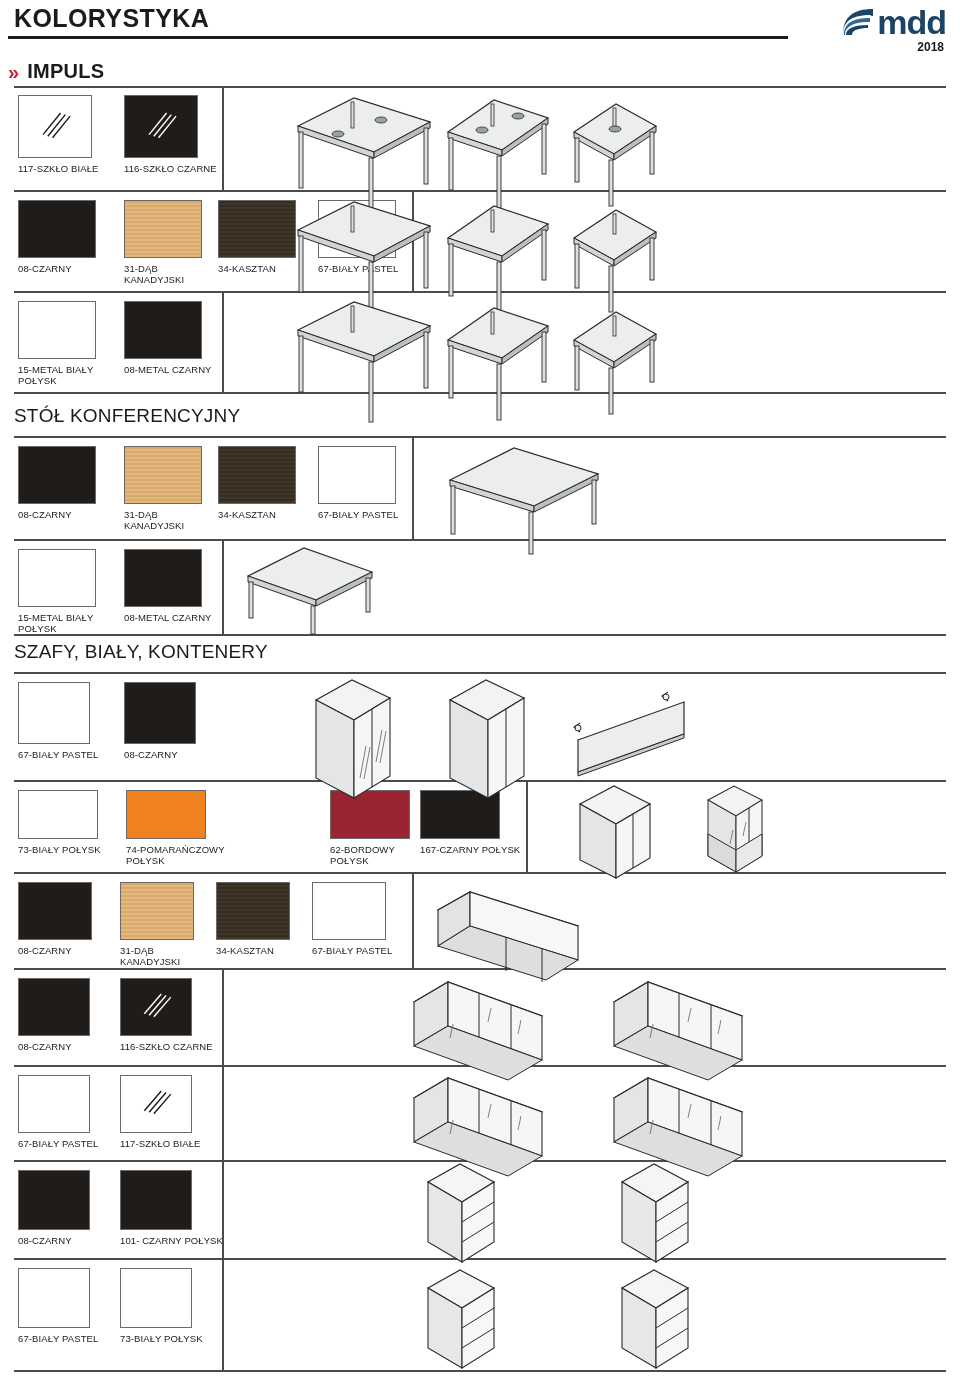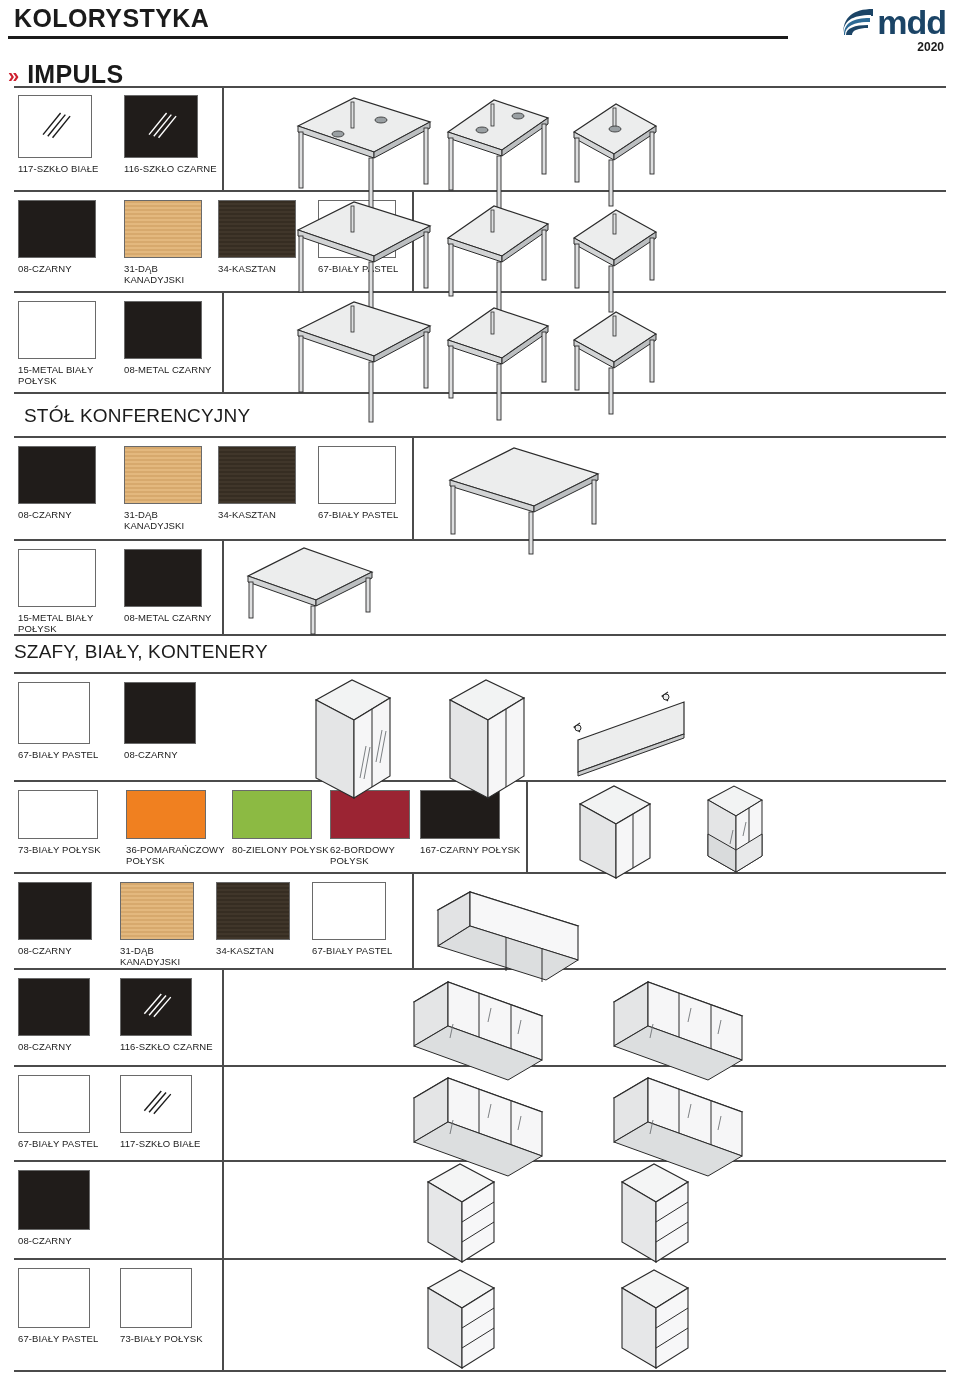--- a/index.html
+++ b/index.html
@@ -27,21 +27,21 @@
   .logo-mark { width: 34px; height: 30px; }
   .logo-word { font-size: 34px; font-weight: bold; color: #1b4466;
                letter-spacing: -1px; line-height: 30px; }
   .logo-year { position: absolute; right: 16px; top: 40px;
                font-size: 12px; font-weight: bold; color: #1b1b1b; }
 
   
   .family { position: absolute; left: 8px; top: 60px;
             display: flex; align-items: center; gap: 8px; }
   .chev { color: #cf2030; font-size: 20px; font-weight: bold; line-height: 1; }
-  .family-name { font-size: 25px; font-weight: bold; letter-spacing: .3px; }
+  .family-name { font-size: 20px; font-weight: bold; letter-spacing: .3px; }
 
   
   .hrule { position: absolute; height: 2px; background: #4b4b4b; }
   .vrule { position: absolute; width: 2px; background: #4b4b4b; }
 
   
   .sec-head { position: absolute; font-size: 19px; font-weight: 400;
               letter-spacing: .2px; color: #1b1b1b; }
 
   
@@ -69,21 +69,21 @@
       <svg viewBox="0 0 34 30" width="34" height="30">
         <path d="M2 28 C2 10 12 2 32 2 L32 9 C16 9 9 15 9 28 Z" fill="#1b4466"></path>
         <path d="M2 28 C2 14 11 8 30 8 L30 13 C15 13 8 18 8 28 Z" fill="#ffffff"></path>
         <path d="M3 28 C3 16 12 11 29 11 L29 15 C16 15 9 19 9 28 Z" fill="#2d6a95"></path>
         <path d="M4 28 C4 19 13 15 28 15 L28 18 C17 18 10 21 10 28 Z" fill="#ffffff"></path>
         <path d="M5 28 C5 21 14 18 27 18 L27 21 C18 21 11 23 11 28 Z" fill="#1b4466"></path>
       </svg>
     </span>
     <span class="logo-word">mdd</span>
   </div>
-  <div class="logo-year">2020</div>
+  <div class="logo-year">2018</div>
 
   <div class="family">
     <span class="chev">»</span>
     <span class="family-name">IMPULS</span>
   </div>
 
   <div class="hrule" style="left:14px; top:86px;  width:932px;"></div>
   <div class="hrule" style="left:14px; top:190px; width:932px;"></div>
   <div class="hrule" style="left:14px; top:291px; width:932px;"></div>
   <div class="hrule" style="left:14px; top:392px; width:932px;"></div>
@@ -106,21 +106,21 @@
   <div class="vrule" style="left:222px; top:291px; height:101px;"></div>
   <div class="vrule" style="left:412px; top:436px; height:103px;"></div>
   <div class="vrule" style="left:222px; top:539px; height:95px;"></div>
   <div class="vrule" style="left:526px; top:780px; height:92px;"></div>
   <div class="vrule" style="left:412px; top:872px; height:96px;"></div>
   <div class="vrule" style="left:222px; top:968px; height:97px;"></div>
   <div class="vrule" style="left:222px; top:1065px; height:95px;"></div>
   <div class="vrule" style="left:222px; top:1160px; height:98px;"></div>
   <div class="vrule" style="left:222px; top:1258px; height:112px;"></div>
 
-  <div class="sec-head" style="left:24px; top:405px;">STÓŁ KONFERENCYJNY</div>
+  <div class="sec-head" style="left:14px; top:405px;">STÓŁ KONFERENCYJNY</div>
   <div class="sec-head" style="left:14px; top:641px;">SZAFY, BIAŁY, KONTENERY</div>
 
   <div class="sw" style="left:18px; top:95px;">
     <div class="chip" style="width:74px;height:63px;background:#ffffff;">
       <span class="glass-mark">
         <svg width="26" height="34" viewBox="0 0 26 34">
             <g stroke="#1b1b1b" stroke-width="1.4" fill="none">
           <line x1="4" y1="30" x2="14" y2="4"></line>
               <line x1="9" y1="30" x2="19" y2="4"></line>
               <line x1="14" y1="30" x2="24" y2="4"></line>
@@ -209,26 +209,22 @@
     <div class="chip" style="width:72px;height:62px;background:#201c1a;"></div>
     <div class="cap">08-CZARNY</div>
   </div>
 
   <div class="sw" style="left:18px; top:790px;">
     <div class="chip" style="width:80px;height:49px;background:#ffffff;"></div>
     <div class="cap">73-BIAŁY POŁYSK</div>
   </div>
   <div class="sw" style="left:126px; top:790px;">
     <div class="chip" style="width:80px;height:49px;background:#f08020;"></div>
-    <div class="cap">36-POMARAŃCZOWY
+    <div class="cap">74-POMARAŃCZOWY
 POŁYSK</div>
-  </div>
-  <div class="sw" style="left:232px; top:790px;">
-    <div class="chip" style="width:80px;height:49px;background:#8cba43;"></div>
-    <div class="cap">80-ZIELONY POŁYSK</div>
   </div>
   <div class="sw" style="left:330px; top:790px;">
     <div class="chip" style="width:80px;height:49px;background:#9b2433;"></div>
     <div class="cap">62-BORDOWY
 POŁYSK</div>
   </div>
   <div class="sw" style="left:420px; top:790px;">
     <div class="chip" style="width:80px;height:49px;background:#201c1a;"></div>
     <div class="cap">167-CZARNY POŁYSK</div>
   </div>
@@ -286,20 +282,24 @@
           </svg>
       </span>
     </div>
     <div class="cap">117-SZKŁO BIAŁE</div>
   </div>
 
   <div class="sw" style="left:18px; top:1170px;">
     <div class="chip" style="width:72px;height:60px;background:#201c1a;"></div>
     <div class="cap">08-CZARNY</div>
   </div>
+  <div class="sw" style="left:120px; top:1170px;">
+    <div class="chip" style="width:72px;height:60px;background:#201c1a;"></div>
+    <div class="cap">101- CZARNY POŁYSK</div>
+  </div>
 
   <div class="sw" style="left:18px; top:1268px;">
     <div class="chip" style="width:72px;height:60px;background:#ffffff;"></div>
     <div class="cap">67-BIAŁY PASTEL</div>
   </div>
   <div class="sw" style="left:120px; top:1268px;">
     <div class="chip" style="width:72px;height:60px;background:#ffffff;"></div>
     <div class="cap">73-BIAŁY POŁYSK</div>
   </div>
 

